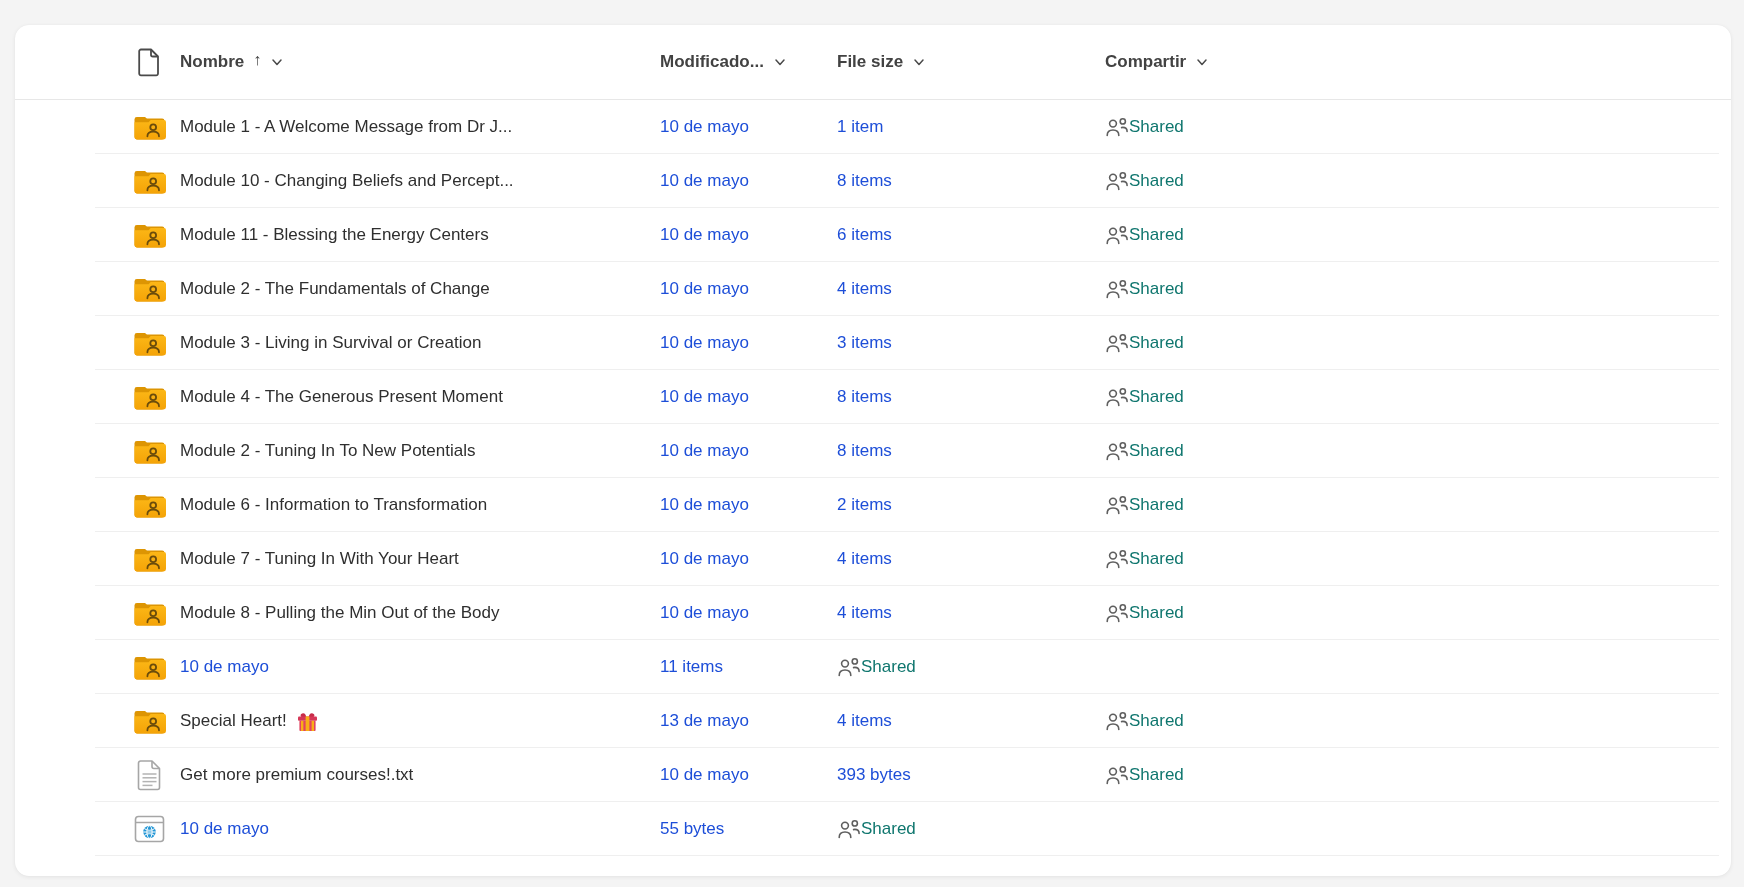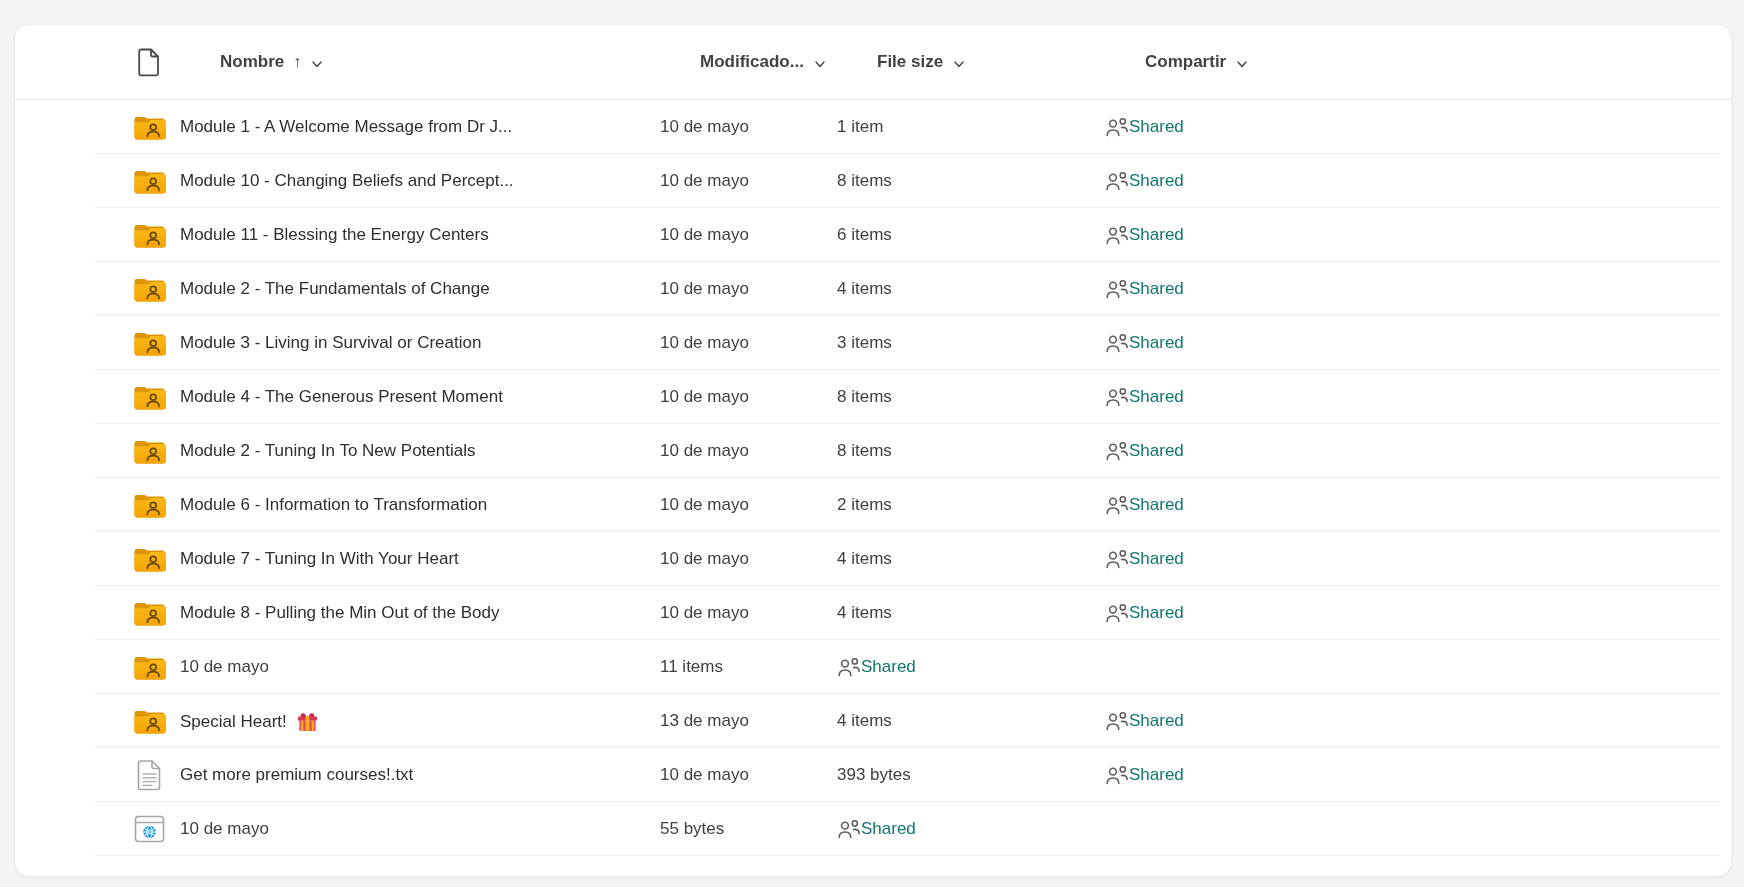--- a/index.html
+++ b/index.html
@@ -23,56 +23,54 @@
     grid-template-columns:103px 62px 480px 177px 268px auto;
     align-items:center;
     width:100%;
   }
   .header-row {
     height:75px;
     border-bottom:1px solid #e7e7e7;
   }
   .header-cell {
     display:flex;
-    align-items:center;
     gap:9px;
     font-size:17px;
     font-weight:700;
     color:#424242;
     cursor:pointer;
     white-space:nowrap;
-    margin-left:40px;
   }
   .sort-arrow { font-size:16px; font-weight:400; color:#424242; line-height:1; }
   .chev { display:inline-block; margin-top:3px; }
   .icon-cell { display:flex; justify-content:center; align-items:center; }
   .file-row {
     height:54px;
     position:relative;
     cursor:pointer;
   }
   .file-row::after {
     content:"";
     position:absolute;
     left:80px; right:12px; bottom:0;
     height:1px;
     background:#efefef;
   }
   .name-cell {
     display:flex;
-    align-items:flex-end;
+    align-items:center;
     gap:10px;
     font-size:17px;
     color:#2f2f2f;
     white-space:nowrap;
     overflow:hidden;
   }
   .sub-cell {
     font-size:17px;
-    color:#404040;
+    color:#1d4ed8;
     white-space:nowrap;
   }
   .share-cell {
     display:flex;
     align-items:center;
     gap:0;
     font-size:17px;
     color:#0f766e;
     white-space:nowrap;
     cursor:pointer;

